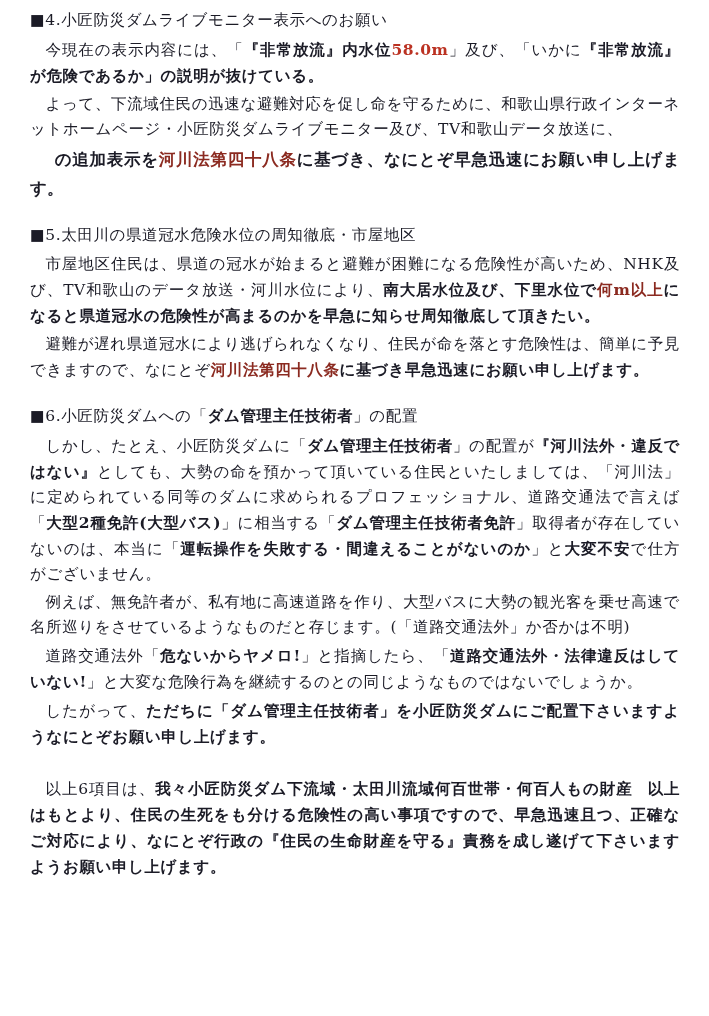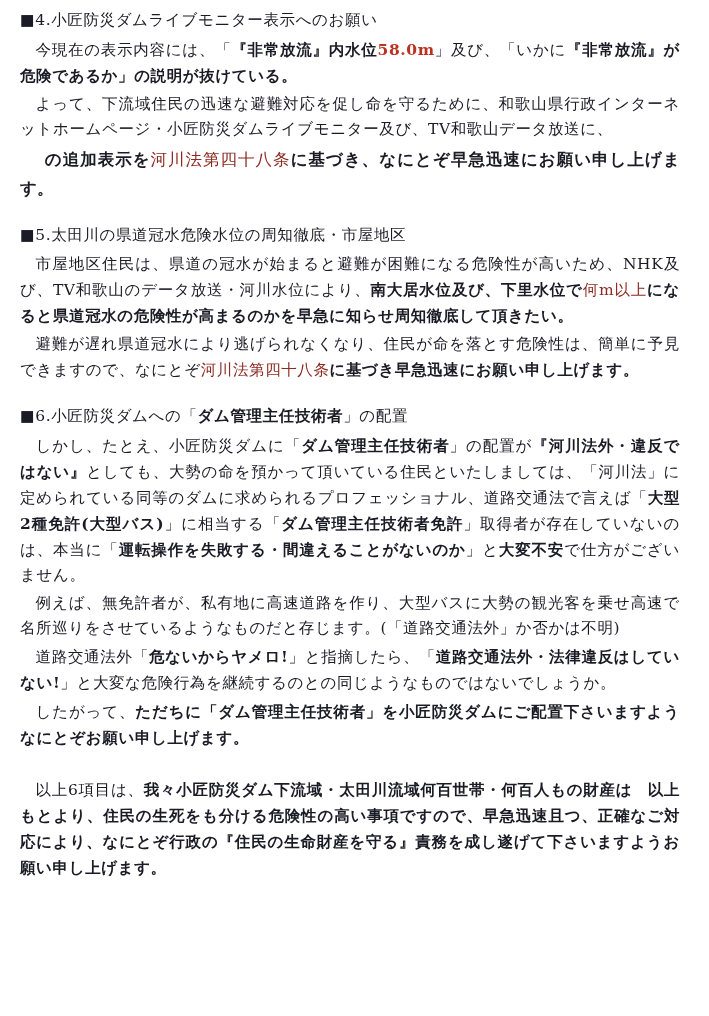--- a/index.html
+++ b/index.html
@@ -6,21 +6,21 @@
     margin: 0;
     padding: 0;
     background: #ffffff;
   }
   .page {
     position: relative;
     width: 709px;
     height: 1016px;
     background: var(--bg, #ffffff);
     box-sizing: border-box;
-    padding: 6px 29px 0 20px;
+    padding: 6px 29px 0 30px;
     overflow: hidden;
     font-family: "DejaVu Serif", "Liberation Serif", serif;
     color: var(--text, #1b1b26);
     font-size: 15.5px;
     line-height: 25px;
     letter-spacing: 0.6px;
     text-align: justify;
   }
   .blk { margin: 0 0 3px 0; }
   .heading {
@@ -43,21 +43,21 @@
     font-size: 16.5px;
     line-height: 29px;
     font-weight: bold;
     text-indent: 1.5em;
     margin: 0 0 4px 0;
     letter-spacing: 0.2px;
   }
   .seg-n { font-weight: normal; }
   .seg-b { font-weight: bold; }
   .seg-r { font-weight: bold; color: var(--red, #bb3222); margin-top: 16px; }
-  .seg-m { font-weight: normal; color: var(--maroon, #8b2a20); }
+  .seg-m { font-weight: bold; color: var(--maroon, #8b2a20); }
   .seg-fr { float: right; font-weight: bold; }
 </style>
 </head>
 <body>
 
 <div class="page">
   <div class="blk heading first"><span class="seg-n">■4.小匠防災ダムライブモニター表示へのお願い</span></div>
   <div class="blk para"><span class="seg-n">今現在の表示内容には、「</span><span class="seg-b">『非常放流』内水位</span><span class="seg-r">58.0m</span><span class="seg-n">」及び、「いかに</span><span class="seg-b">『非常放流』が危険であるか」の説明が抜けている。</span></div>
   <div class="blk para"><span class="seg-n">よって、下流域住民の迅速な避難対応を促し命を守るために、和歌山県行政インターネットホームページ・小匠防災ダムライブモニター及び、TV和歌山データ放送に、</span></div>
   <div class="blk quote-follow"><span class="seg-b">の追加表示を</span><span class="seg-m">河川法第四十八条</span><span class="seg-b">に基づき、なにとぞ早急迅速にお願い申し上げます。</span></div>

